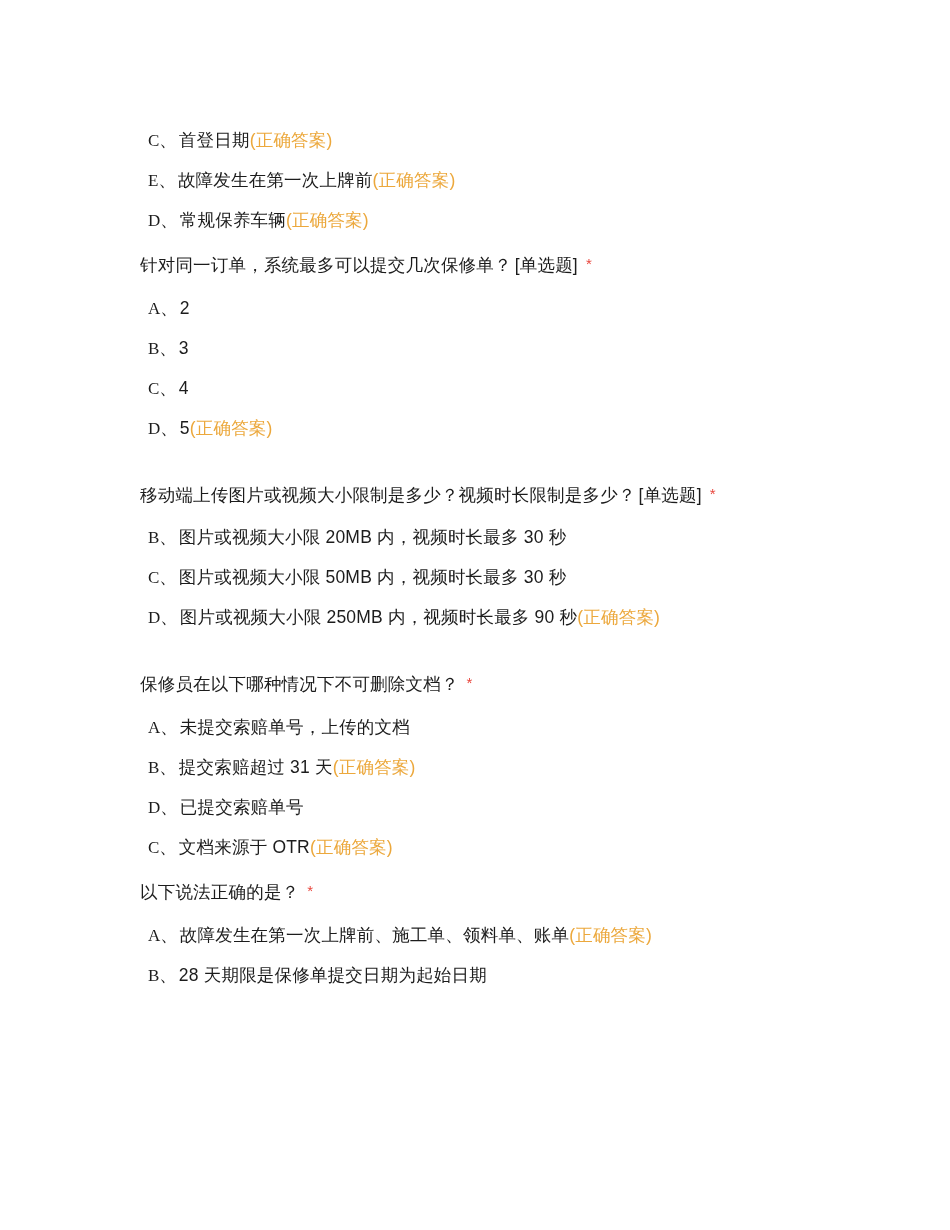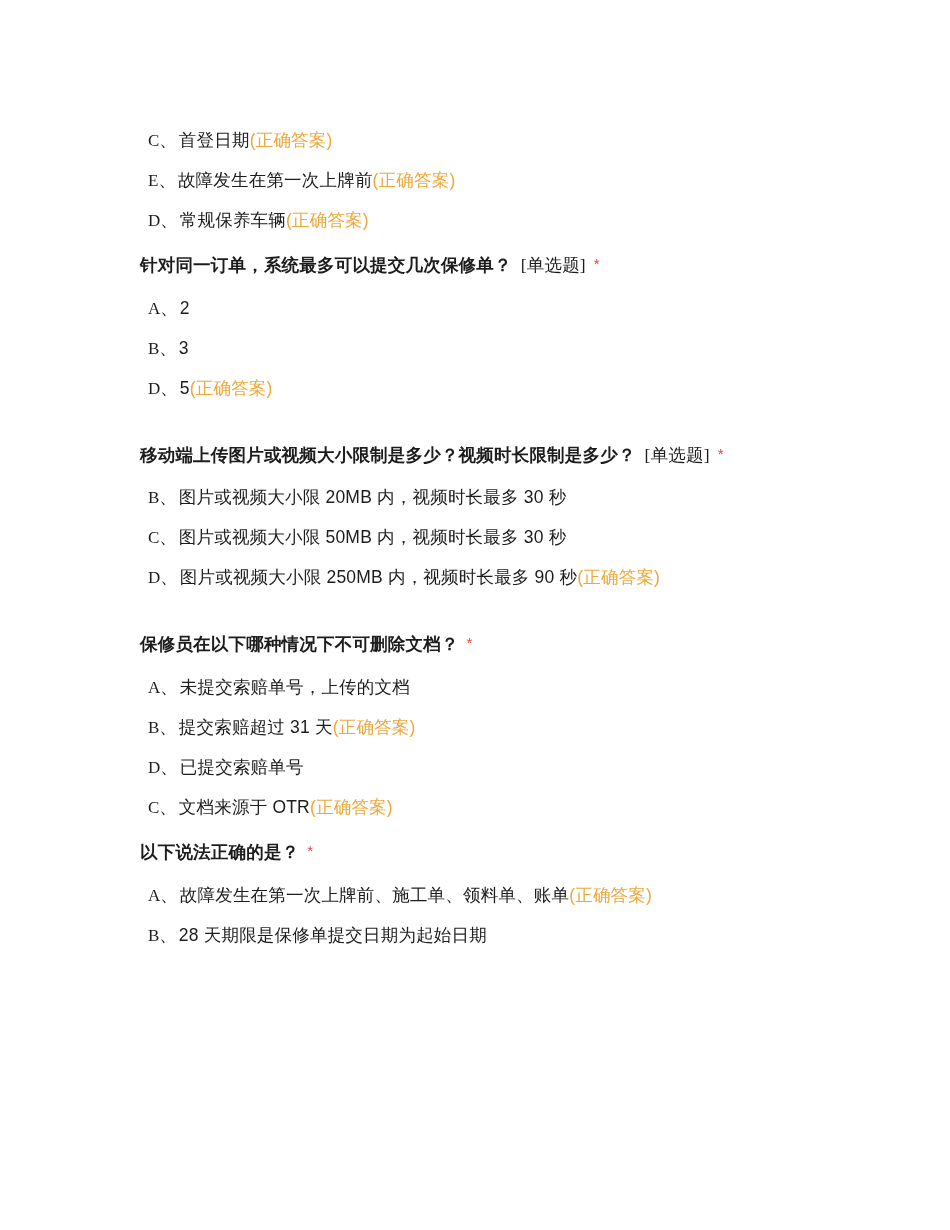--- a/index.html
+++ b/index.html
@@ -35,26 +35,24 @@
   .question {
     font-size: 17.5px;
     line-height: 1.35;
     color: #1c1c1c;
     margin: 0 0 0 0;
     white-space: nowrap;
     font-family: "Liberation Sans", "DejaVu Sans", sans-serif;
   }
   .q-text {
     letter-spacing: 0.2px;
-    font-weight: bold;
   }
   .q-tag {
-    margin-left: 9px;
+    margin-left: 3px;
     letter-spacing: 0.2px;
-    font-family: Liberation Serif, serif;
   }
   .req-star {
     color: #e8453c;
     font-size: 15px;
     margin-left: 8px;
     vertical-align: 2px;
     font-family: "Liberation Sans", "DejaVu Sans", sans-serif;
   }
   
   .options {
@@ -101,20 +99,21 @@
         <li class="option"><span class="opt-letter">C</span><span class="opt-sep">、</span><span class="opt-body">首登日期</span><span class="correct" style="color: rgb(236, 168, 60);">(正确答案)</span></li>
         <li class="option"><span class="opt-letter">E</span><span class="opt-sep">、</span><span class="opt-body">故障发生在第一次上牌前</span><span class="correct" style="color: rgb(236, 168, 60);">(正确答案)</span></li>
         <li class="option"><span class="opt-letter">D</span><span class="opt-sep">、</span><span class="opt-body">常规保养车辆</span><span class="correct" style="color: rgb(236, 168, 60);">(正确答案)</span></li>
       </ul>
       <div class="gap-before-q-small"></div>
       <div class="question"><span class="q-text">针对同一订单，系统最多可以提交几次保修单？</span><span class="q-tag">[单选题]</span><span class="req-star" style="color: rgb(232, 69, 60);">*</span></div>
       <div class="gap-q-to-opts"></div>
       <ul class="options">
         <li class="option"><span class="opt-letter">A</span><span class="opt-sep">、</span><span class="opt-body">2</span></li>
         <li class="option"><span class="opt-letter">B</span><span class="opt-sep">、</span><span class="opt-body">3</span></li>
+        <li class="option"><span class="opt-letter">C</span><span class="opt-sep">、</span><span class="opt-body">4</span></li>
         <li class="option"><span class="opt-letter">D</span><span class="opt-sep">、</span><span class="opt-body">5</span><span class="correct" style="color: rgb(236, 168, 60);">(正确答案)</span></li>
       </ul>
       <div class="gap-before-q-large"></div>
       <div class="question"><span class="q-text">移动端上传图片或视频大小限制是多少？视频时长限制是多少？</span><span class="q-tag">[单选题]</span><span class="req-star" style="color: rgb(232, 69, 60);">*</span></div>
       <div class="gap-q-to-opts"></div>
       <ul class="options">
         <li class="option"><span class="opt-letter">B</span><span class="opt-sep">、</span><span class="opt-body">图片或视频大小限 20MB 内，视频时长最多 30 秒</span></li>
         <li class="option"><span class="opt-letter">C</span><span class="opt-sep">、</span><span class="opt-body">图片或视频大小限 50MB 内，视频时长最多 30 秒</span></li>
         <li class="option"><span class="opt-letter">D</span><span class="opt-sep">、</span><span class="opt-body">图片或视频大小限 250MB 内，视频时长最多 90 秒</span><span class="correct" style="color: rgb(236, 168, 60);">(正确答案)</span></li>
       </ul>

